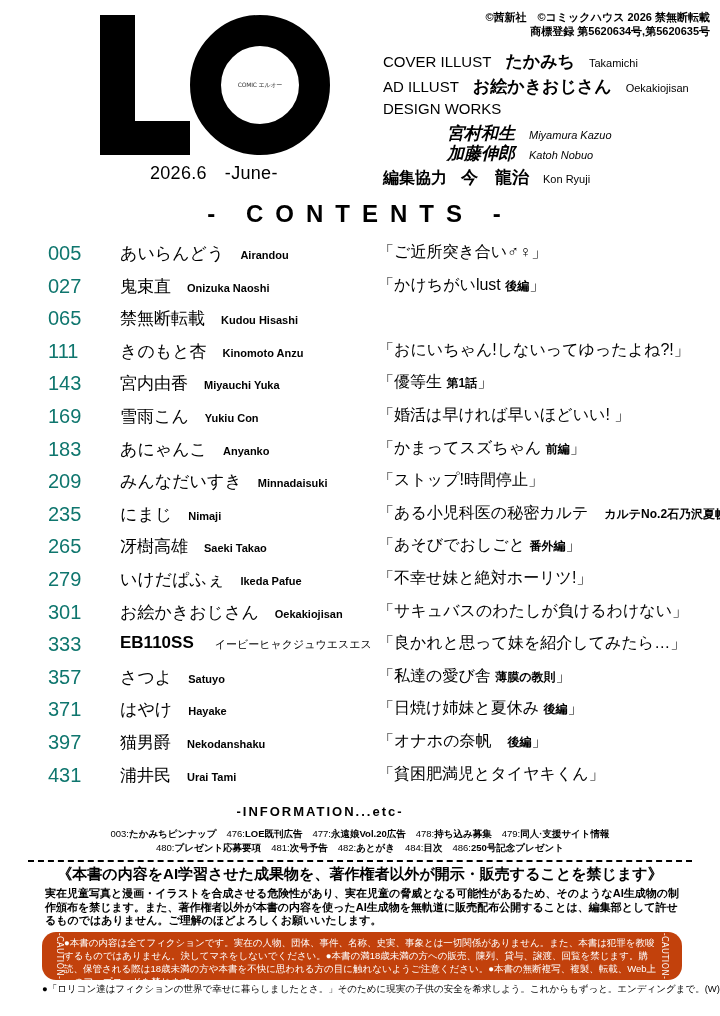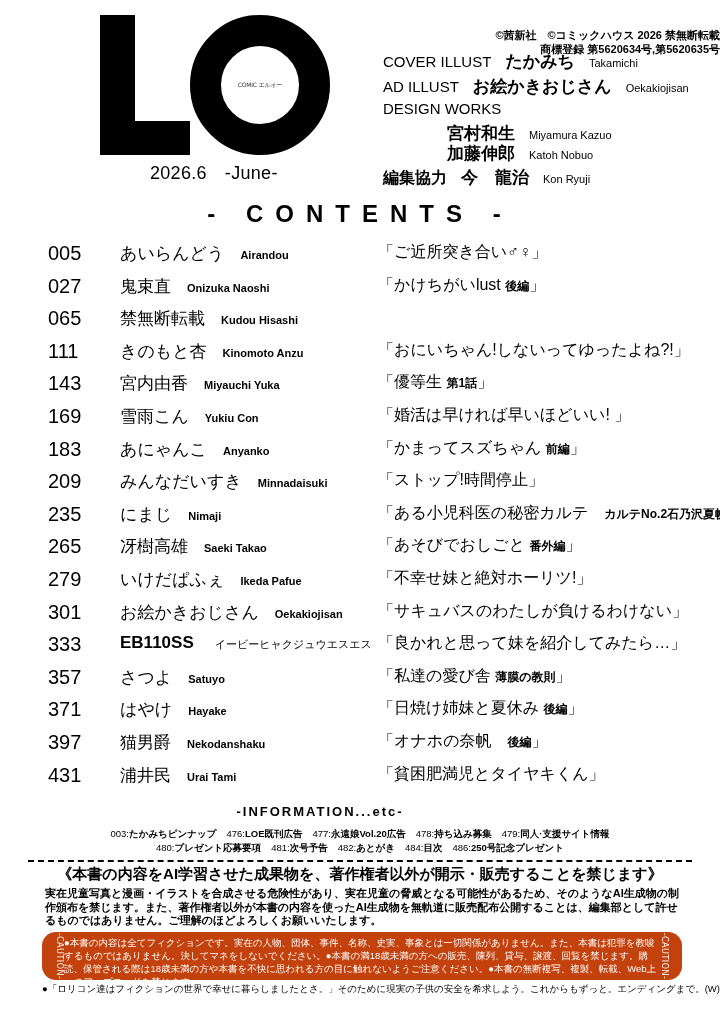--- a/index.html
+++ b/index.html
@@ -9,35 +9,35 @@
   .logo { position: absolute; left: 100px; top: 15px; width: 230px; height: 140px; }
   .logo-l { position: absolute; left: 0; top: 0; width: 90px; height: 140px; }
   .logo-l .v { position: absolute; left: 0; top: 0; width: 35px; height: 140px; background: #000; }
   .logo-l .h { position: absolute; left: 0; top: 106px; width: 90px; height: 34px; background: #000; }
   .logo-o { position: absolute; left: 90px; top: 0; width: 140px; height: 140px; border-radius: 50%; border: 31px solid #000; background: #fff; display: flex; align-items: center; justify-content: center; }
   .logo-o span { font-size: 6px; letter-spacing: -0.2px; color: #333; white-space: nowrap; }
 
   .issue-date { position: absolute; left: 150px; top: 163px; font-size: 18px; font-family: "Liberation Sans", sans-serif; letter-spacing: 0.3px; }
   .issue-date .month { margin-left: 18px; }
 
-  .copyright { position: absolute; right: 0; top: 10px; text-align: right; font-size: 11px; font-weight: bold; line-height: 14px; font-family: "Liberation Sans", sans-serif; margin-top: 18px; }
+  .copyright { position: absolute; right: 10px; top: 10px; text-align: right; font-size: 11px; font-weight: bold; line-height: 14px; font-family: "Liberation Sans", sans-serif; }
 
   .credits { position: absolute; left: 383px; top: 50px; font-family: "Liberation Sans", sans-serif; }
   .credit-row { display: flex; align-items: baseline; height: 25px; white-space: nowrap; }
   .credit-role { font-size: 15px; color: #000000; }
   .credit-name { font-size: 17px; font-weight: bold; margin-left: 14px; }
   .credit-romaji { font-size: 11px; margin-left: 14px; }
-  .credit-sub { display: flex; align-items: baseline; height: 20px; padding-left: 64px; white-space: nowrap; }
+  .credit-sub { display: flex; align-items: baseline; height: 20px; padding-left: 64px; white-space: nowrap; font-style: italic; }
   .credit-sub .credit-name { margin-left: 0; }
 
   .contents-title { position: absolute; left: 0; width: 720px; top: 200px; text-align: center; font-size: 24px; font-weight: bold; letter-spacing: 12px; font-family: "Liberation Sans", sans-serif; }
 
   .toc { position: absolute; left: 0; top: 240px; width: 720px; }
   .toc-row { position: relative; height: 32.6px; font-family: "Liberation Sans", sans-serif; }
-  .toc-page { position: absolute; left: 48px; top: 2px; font-size: 20px; color: #000000; }
+  .toc-page { position: absolute; left: 48px; top: 2px; font-size: 20px; color: #0f766e; }
   .toc-author { position: absolute; left: 120px; top: 2px; font-size: 17px; white-space: nowrap; display: flex; align-items: baseline; }
   .toc-author .jp { font-size: 17px; }
   .toc-author .jp.bold { font-weight: bold; }
   .toc-author .ro { font-size: 11px; font-weight: bold; margin-left: 16px; }
   .toc-author .ro.kana { font-weight: normal; font-size: 11px; margin-left: 21px; }
   .toc-title { position: absolute; left: 378px; top: 2px; font-size: 16px; white-space: nowrap; }
   .toc-title .sub { font-size: 12px; font-weight: bold; }
 
   .info-title { position: absolute; left: 0; width: 640px; top: 804px; text-align: center; font-size: 13px; font-weight: bold; letter-spacing: 2px; font-family: "Liberation Sans", sans-serif; }
   .info-line { position: absolute; left: 0; width: 720px; text-align: center; font-size: 9.5px; font-family: "Liberation Sans", sans-serif; white-space: nowrap; }

